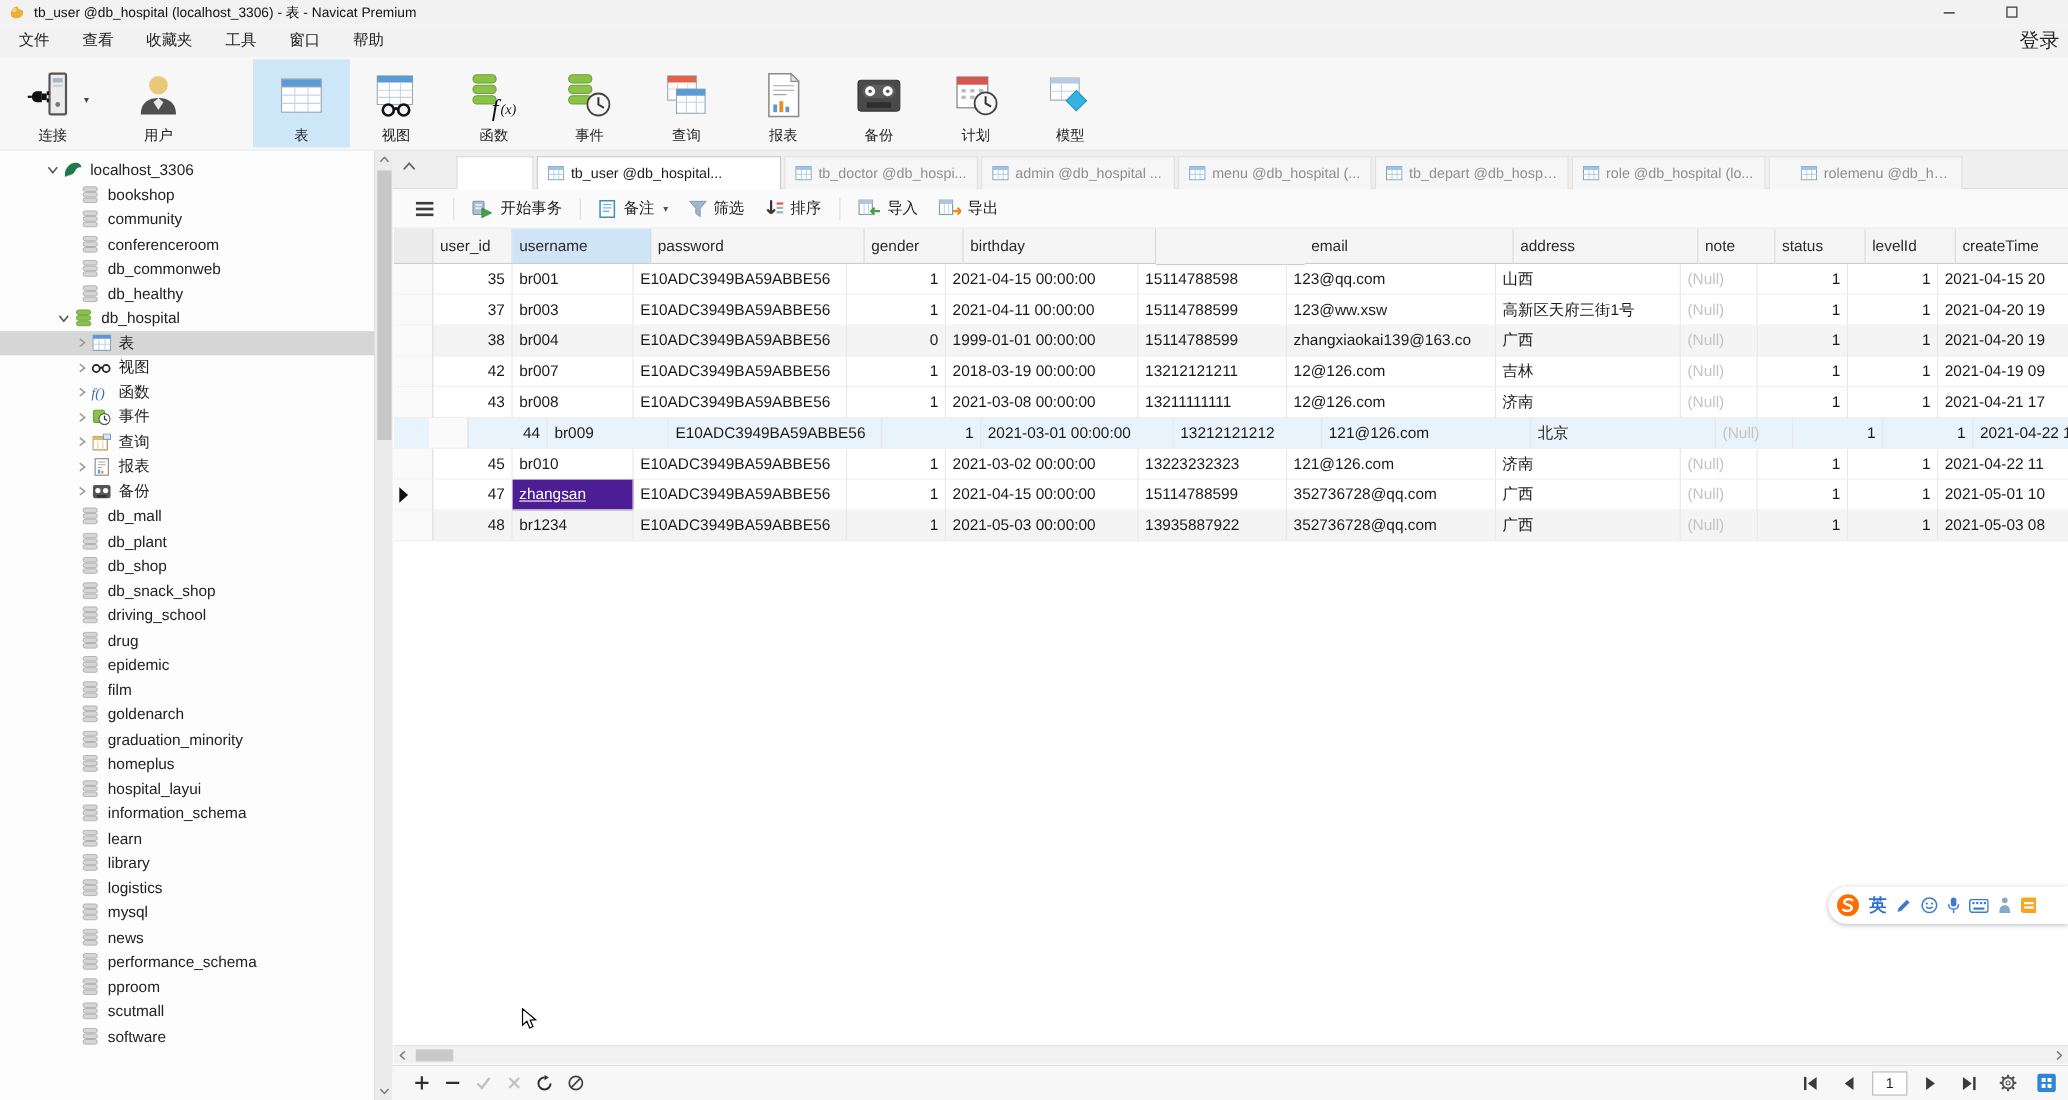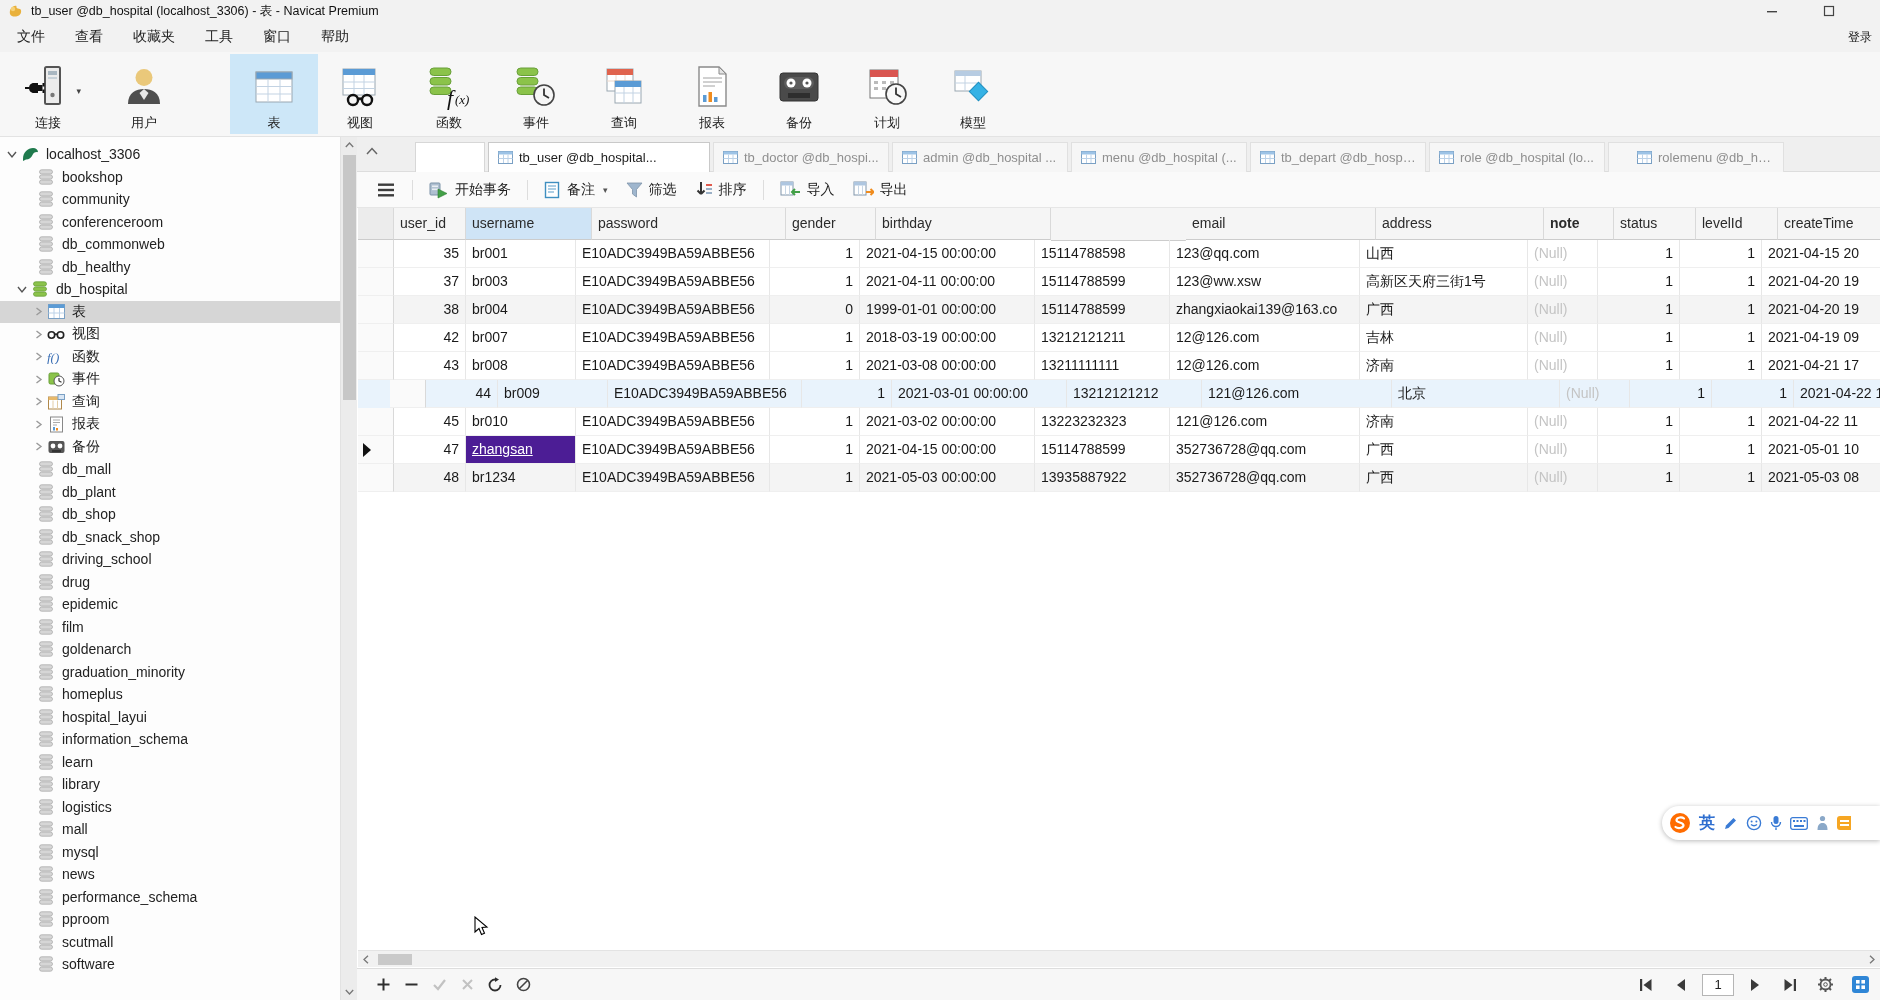--- a/index.html
+++ b/index.html
@@ -7,31 +7,31 @@
           font-family:"Liberation Sans",sans-serif;color:#222;-webkit-font-smoothing:antialiased;}
   
   .titlebar{position:absolute;left:0;top:0;width:1880px;height:22px;background:#f2f2f2;
             display:flex;align-items:center;font-size:12.5px;color:#111;}
   .titlebar .tlogo{margin:0 8px 0 8px;display:flex;align-items:center;}
   .win-btn{position:absolute;top:0;width:34px;height:22px;display:flex;align-items:center;justify-content:center;}
   
   .menubar{position:absolute;left:0;top:22px;width:1880px;height:30px;background:#f2f2f2;
            display:flex;align-items:center;font-size:14px;padding-left:2px;box-sizing:border-box;}
   .menu-item{padding:0 15px;height:100%;display:flex;align-items:center;cursor:default;}
-  .menu-login{position:absolute;right:8px;top:0;height:100%;display:flex;align-items:center;font-size:12px;}
+  .menu-login{position:absolute;right:8px;top:0;height:100%;display:flex;align-items:center;font-size:18px;}
   
   .toolbar{position:absolute;left:0;top:52px;width:1880px;height:85px;background:#f7f7f7;border-bottom:1px solid #e3e3e3;box-sizing:border-box;}
   .tb-item{position:absolute;top:2px;width:88px;height:80px;display:flex;flex-direction:column;align-items:center;font-size:13px;color:#222;}
   .tb-item .ticon{height:56px;display:flex;align-items:flex-end;position:relative;}
   .tb-item .tlabel{margin-top:4px;}
   .tb-item.active{background:#cde7f8;}
   .tb-drop{position:absolute;right:-10px;bottom:14px;font-size:9px;color:#444;}
   
   .sidebar{position:absolute;left:0;top:137px;width:340px;height:863px;background:#fdfdfd;overflow:hidden;padding-top:6px;box-sizing:border-box;}
-  .tree-row{display:flex;align-items:center;height:22.5px;font-size:14px;white-space:nowrap;}
+  .tree-row{display:flex;align-items:center;height:22.5px;font-size:14px;white-space:nowrap;padding-left:36px;}
   .tree-row.selected{background:#d6d6d6;}
   .tr-chev{width:16px;display:flex;justify-content:center;flex:0 0 auto;}
   .tr-icon{width:20px;display:flex;justify-content:center;margin-right:6px;flex:0 0 auto;}
   .sp1{width:36px;flex:0 0 auto;} .sp2{width:30px;flex:0 0 auto;} .sp0{width:4px;flex:0 0 auto;}
   .side-scroll{position:absolute;left:340px;top:137px;width:17px;height:863px;background:#ececec;border-left:1px solid #e2e2e2;box-sizing:border-box;}
   .ss-btn{position:absolute;left:0;width:16px;height:16px;display:flex;align-items:center;justify-content:center;}
   .ss-thumb{position:absolute;left:1.5px;width:13px;background:#c7c7c7;}
   
   .tabbar{position:absolute;left:357px;top:137px;width:1523px;height:35px;background:#efefef;border-bottom:1px solid #ddd;box-sizing:border-box;}
   .tab-caret{position:absolute;left:9px;top:10px;}
@@ -751,33 +751,20 @@
         <span class="sp1"></span>
         <span class="tr-icon">
           <svg width="16" height="16" viewBox="0 0 16 16">
             <g fill="#d6d6d6" stroke="#ababab" stroke-width="0.8">
               <rect x="1.5" y="0.8" width="13" height="4.2" rx="2.1"></rect>
               <rect x="1.5" y="5.9" width="13" height="4.2" rx="2.1"></rect>
               <rect x="1.5" y="11" width="13" height="4.2" rx="2.1"></rect>
             </g>
           </svg>
         </span>
-        <span>mall</span>
-      </div>
-      <div class="tree-row">
-        <span class="sp1"></span>
-        <span class="tr-icon">
-          <svg width="16" height="16" viewBox="0 0 16 16">
-            <g fill="#d6d6d6" stroke="#ababab" stroke-width="0.8">
-              <rect x="1.5" y="0.8" width="13" height="4.2" rx="2.1"></rect>
-              <rect x="1.5" y="5.9" width="13" height="4.2" rx="2.1"></rect>
-              <rect x="1.5" y="11" width="13" height="4.2" rx="2.1"></rect>
-            </g>
-          </svg>
-        </span>
         <span>mysql</span>
       </div>
       <div class="tree-row">
         <span class="sp1"></span>
         <span class="tr-icon">
           <svg width="16" height="16" viewBox="0 0 16 16">
             <g fill="#d6d6d6" stroke="#ababab" stroke-width="0.8">
               <rect x="1.5" y="0.8" width="13" height="4.2" rx="2.1"></rect>
               <rect x="1.5" y="5.9" width="13" height="4.2" rx="2.1"></rect>
               <rect x="1.5" y="11" width="13" height="4.2" rx="2.1"></rect>
@@ -1037,21 +1024,21 @@
       <div class="g-head">
         <div class="g-gut"></div>
         <div class="g-hcell" style="width: 72px;">user_id</div>
         <div class="g-hcell hl" style="width: 126px;">username</div>
         <div class="g-hcell" style="width: 194px;">password</div>
         <div class="g-hcell" style="width: 90px;">gender</div>
         <div class="g-hcell" style="width: 175px;">birthday</div>
         <div class="g-hcell" style="width: 135px; margin-top: 32px;">phone</div>
         <div class="g-hcell" style="width: 190px;">email</div>
         <div class="g-hcell" style="width: 168px;">address</div>
-        <div class="g-hcell" style="width: 70px; font-weight: bold;">note</div>
+        <div class="g-hcell" style="width: 70px;">note</div>
         <div class="g-hcell" style="width: 82px;">status</div>
         <div class="g-hcell" style="width: 82px;">levelId</div>
         <div class="g-hcell" style="width: 140px;">createTime</div>
       </div>
       <div class="g-row ">
         <div class="g-gut"></div>
         <div class="g-cell right" style="width: 72px;">35</div>
         <div class="g-cell" style="width: 110px;">br001</div>
         <div class="g-cell" style="width: 194px;">E10ADC3949BA59ABBE56</div>
         <div class="g-cell right" style="width: 90px;">1</div>

